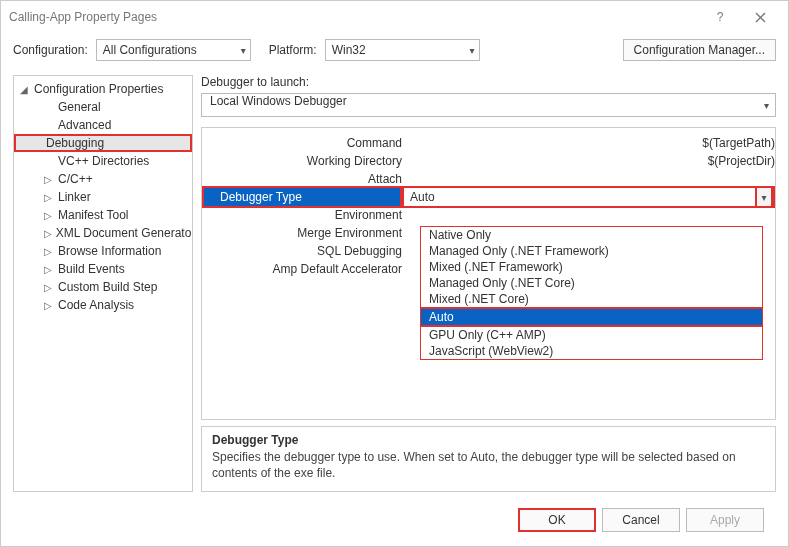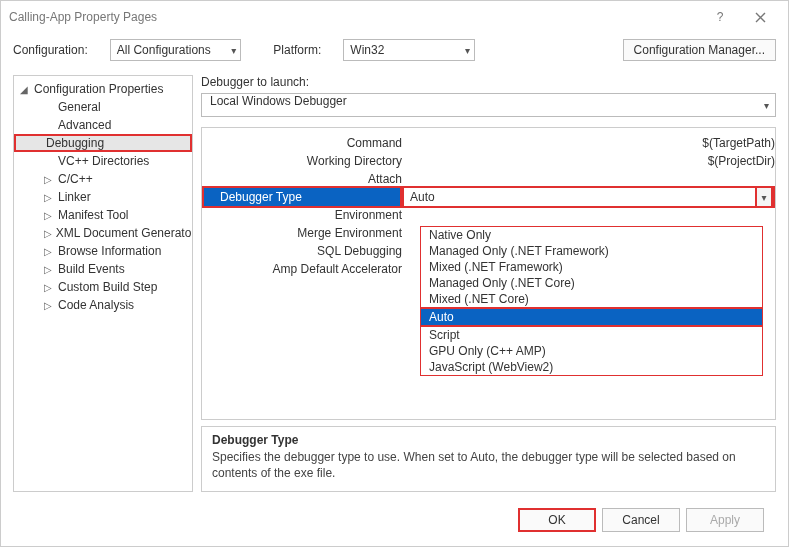--- a/index.html
+++ b/index.html
@@ -1,21 +1,21 @@
 <!DOCTYPE html>
 <html><head>
 <meta charset="utf-8">
 <style>
   * { box-sizing: border-box; font-family: "Segoe UI", Tahoma, sans-serif; font-size: 12px; }
   body { margin: 0; background: #fff; color: #333; }
   .window { width: 789px; height: 547px; border: 1px solid #ccc; display: flex; flex-direction: column; background:#fff;}
   .titlebar { height: 32px; display:flex; align-items:center; padding:0 8px; color:#777; }
   .titlebar .title { flex:1; }
   .titlebar .tb-btn { width:40px; height:32px; display:flex; align-items:center; justify-content:center; color:#777; }
-  .toprow { display:flex; align-items:center; gap:22px; padding:6px 12px 14px 12px; }
+  .toprow { display:flex; align-items:center; gap:8px; padding:6px 12px 14px 12px; }
   .lbl { color:#333; }
   .combo { position:relative; border:1px solid #bbb; background:#fff; height:22px; display:flex; align-items:center; padding:0 20px 0 6px; }
   .combo .chev { position:absolute; right:4px; top:50%; transform:translateY(-50%); color:#555; font-size:10px;}
   .cfg-combo { flex:1; max-width:210px;align-items:center; }
   .plat-combo { flex:1; max-width:190px;}
   .cfg-mgr { border:1px solid #bbb; padding:3px 10px; background:#fafafa; }
   .body { flex:1; display:flex; padding:0 12px 8px 12px; gap:8px; min-height:0;}
   .tree { width:180px; border:1px solid #ccc; padding:4px 0; overflow:auto; }
   .tree-row { padding:2px 4px 2px 18px; display:flex; align-items:center; gap:4px; white-space:nowrap; cursor:default;}
   .tree-root { padding-left:6px; font-weight:normal;}
@@ -175,21 +175,20 @@
               <div class="gval"></div>
             </div>
           </div>
         <div class="dropdown" id="dd">
             <div class="dd-item">Native Only</div>
             <div class="dd-item">Managed Only (.NET Framework)</div>
             <div class="dd-item">Mixed (.NET Framework)</div>
             <div class="dd-item">Managed Only (.NET Core)</div>
             <div class="dd-item">Mixed (.NET Core)</div>
             <div class="dd-item selected">Auto</div>
-            <div class="dd-item">Script</div>
             <div class="dd-item">GPU Only (C++ AMP)</div>
             <div class="dd-item">JavaScript (WebView2)</div>
           </div>
       </div>
 
       <div class="desc">
         <div class="dtitle">Debugger Type</div>
         <div class="dtext">Specifies the debugger type to use. When set to Auto, the debugger type will be selected based on contents of the exe file.</div>
       </div>
     </div>

